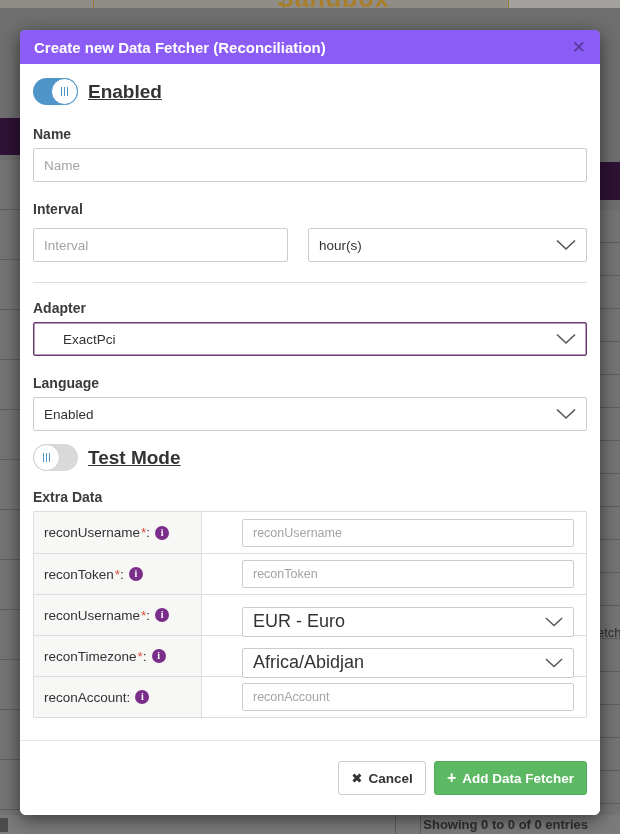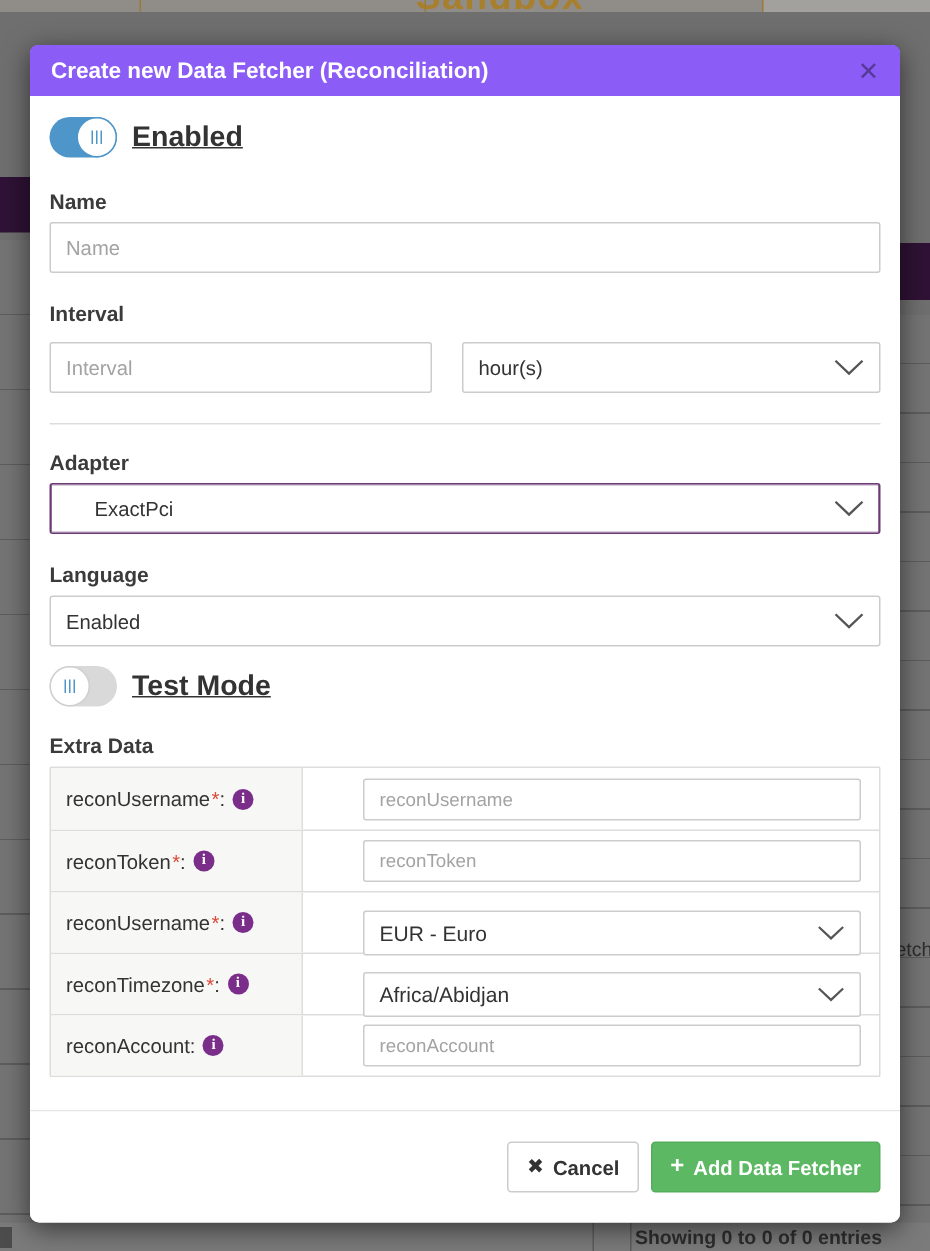--- a/index.html
+++ b/index.html
@@ -76,21 +76,21 @@
   .x-row + .x-row { border-top:1px solid #ddd; }
   .x-key { width:168px; flex:0 0 auto; background:#f7f7f6; border-right:1px solid #ddd;
      display:flex; align-items:center; padding:0 10px; font-size:13.5px; color:#333; white-space:nowrap; }
   .x-key .req { color:#dd4b39; margin:0 0 0 1px; }
   .x-key .colon { margin-right:5px; }
   .info-icon { display:inline-flex; align-items:center; justify-content:center; width:14px; height:14px;
      border-radius:50%; background:#7a2e8a; color:#fff; font-family:"Liberation Serif","DejaVu Serif",serif;
      font-weight:700; font-size:10px; line-height:14px; }
   .x-val { flex:1; display:flex; align-items:center; padding:0 12px; }
   .x-val input.txt { height:28px; margin-top:0; font-size:12.5px; }
-  .x-val .selectbox { height:30px; margin-top:13px; flex:1; font-size:14px; }
+  .x-val .selectbox { height:30px; margin-top:13px; flex:1; font-size:18px; }
 
   .modal-footer { position:absolute; left:0; right:0; bottom:0; height:75px; border-top:1px solid #e5e5e5;
      display:flex; align-items:center; justify-content:flex-end; gap:8px; padding:0 13px;
      border-radius:0 0 6px 6px; background:#fff; }
   button { font-family:inherit; cursor:pointer; }
   .btn { height:34px; border-radius:3px; font-size:13.5px; font-weight:700; padding:0 12px;
      display:inline-flex; align-items:center; gap:6px; }
   .btn-cancel { background:#fff; border:1px solid #ccc; color:#333; }
   .btn-add { background:#5cb863; border:1px solid #54ad5b; color:#fff; }
   .btn .ico { font-weight:700; }

